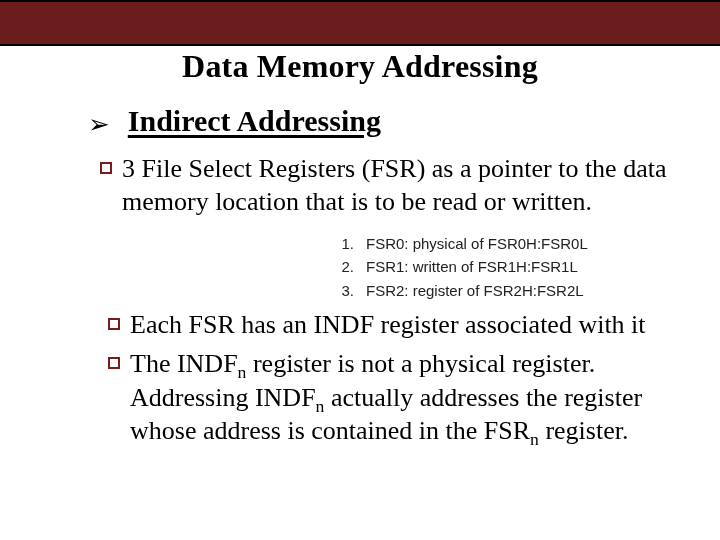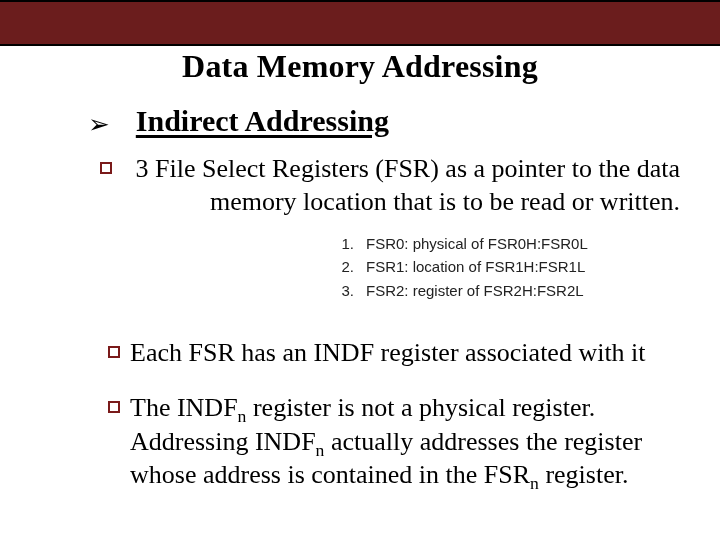--- a/index.html
+++ b/index.html
@@ -55,28 +55,26 @@
     font-size: 26px;
     line-height: 1;
     color: #000;
     transform: translateY(2px);
   }
   .section-title {
     font-size: 30px;
     font-weight: bold;
     text-decoration: underline;
     text-underline-offset: 4px;
-    margin-left: 8px;
   }
   .body {
     position: absolute;
     left: 100px;
     right: 40px;
     top: 152px;
-    text-align: right;
   }
   .bullet-item {
     display: flex;
     align-items: flex-start;
     gap: 10px;
     font-size: 26px;
     line-height: 1.28;
   }
   .square-bullet {
     width: 12px;
@@ -106,24 +104,24 @@
     width: 14px;
     text-align: right;
   }
   .fsr-text {
     white-space: nowrap;
   }
   .second-block {
     position: absolute;
     left: 108px;
     right: 40px;
-    top: 336px;
+    top: 308px;
   }
   .second-block .bullet-item + .bullet-item {
-    margin-top: 22px;
+    margin-top: 6px;
   }
   sub {
     font-size: 0.68em;
     vertical-align: sub;
     line-height: 0;
   }
 </style>
 </head>
 <body>
 
@@ -147,21 +145,21 @@
     </div>
   </div>
 
   <div class="fsr-list">
     <div class="fsr-row">
       <span class="fsr-num">1.</span>
       <span class="fsr-text">FSR0: physical of FSR0H:FSR0L</span>
     </div>
     <div class="fsr-row">
       <span class="fsr-num">2.</span>
-      <span class="fsr-text">FSR1: location of FSR1H:FSR1L</span>
+      <span class="fsr-text">FSR1: written of FSR1H:FSR1L</span>
     </div>
     <div class="fsr-row">
       <span class="fsr-num">3.</span>
       <span class="fsr-text">FSR2: register of FSR2H:FSR2L</span>
     </div>
   </div>
 
   <div class="second-block">
     <div class="bullet-item">
       <span class="square-bullet"></span>

